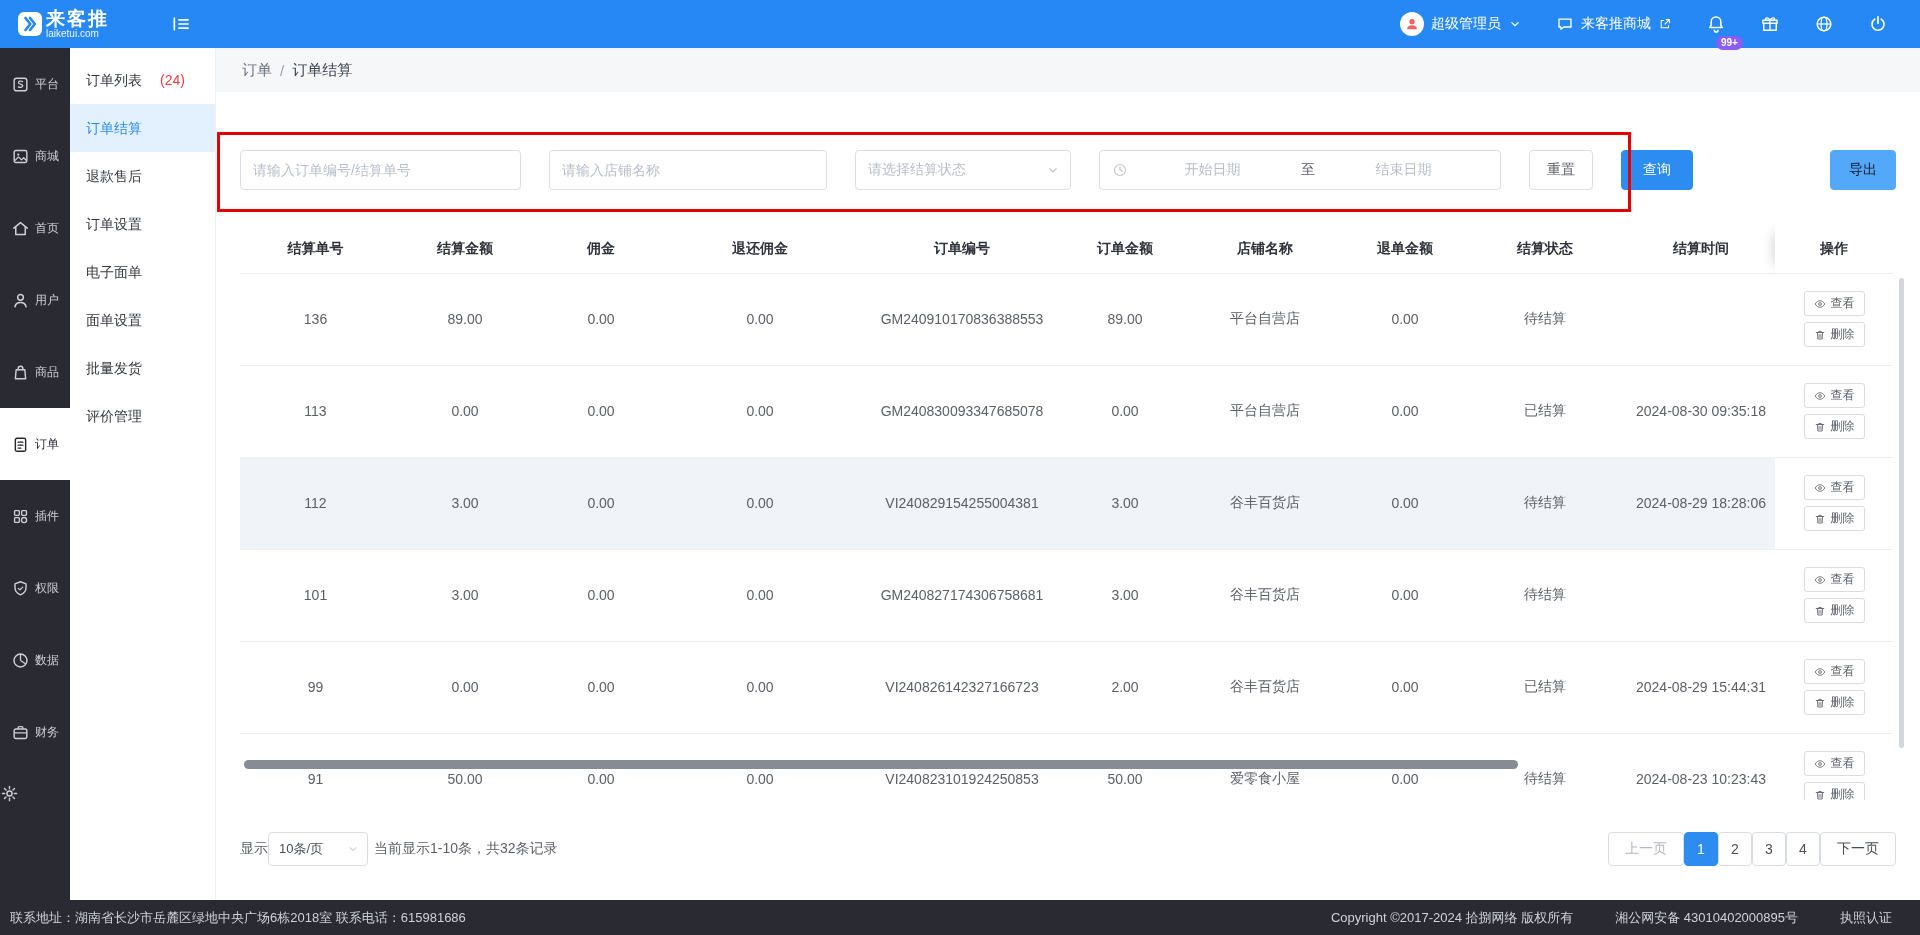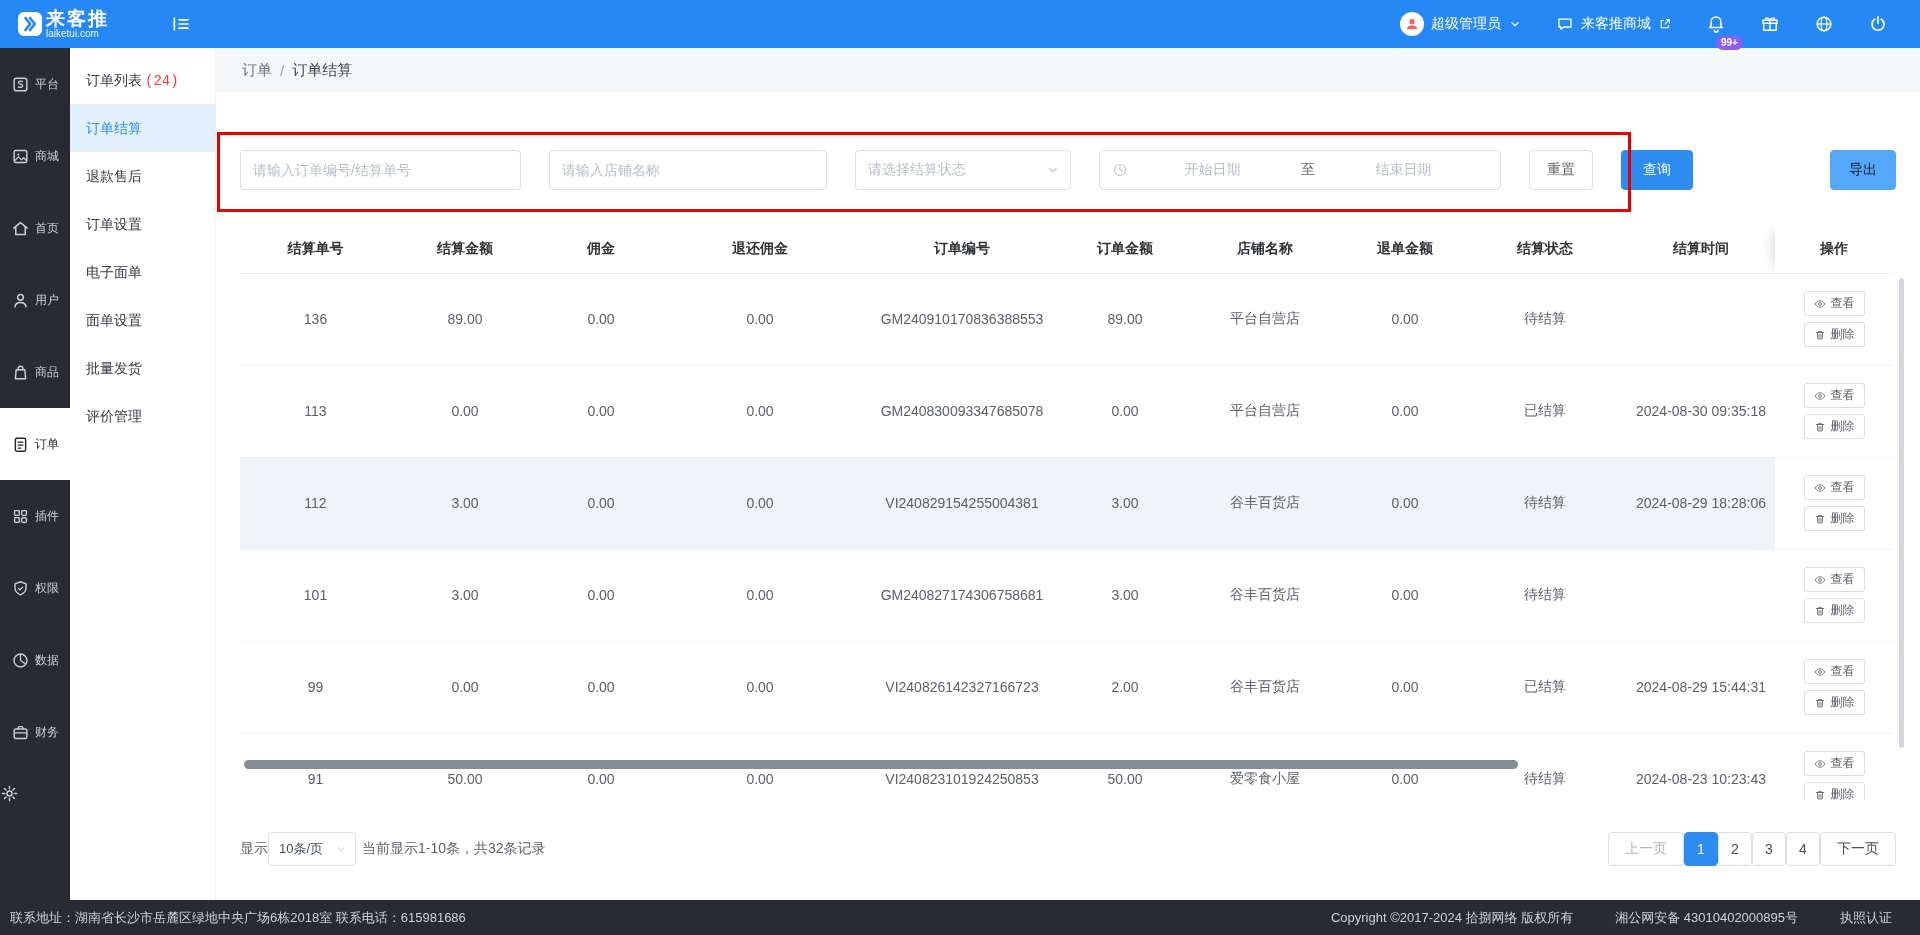--- a/index.html
+++ b/index.html
@@ -39,21 +39,21 @@
   .side-item svg { width:19px; height:19px; }
   .side-item.active { background:#fff; color:#23262d; }
   .side-item.partial { height:40px; justify-content:flex-start; padding-top:10px; }
 
   
   .submenu { position:absolute; top:48px; left:70px; width:146px; bottom:35px;
     background:#fff; border-right:1px solid #f0f1f3; padding-top:8px; z-index:10; }
   .sub-item { height:48px; line-height:48px; padding-left:16px; font-size:14px;
     color:#34383f; cursor:pointer; white-space:nowrap; }
   .sub-item.active { background:#e3f1fe; color:#2d8cf0; }
-  .count { color:#f03e3e; margin-left:3px;font-family:Liberation Mono, monospace; }
+  .count { color:#f03e3e; margin-left:18px; }
 
   
   .main { position:absolute; top:48px; left:216px; right:0; bottom:35px;
     background:#fff; overflow:hidden; }
   .breadcrumb { height:44px; background:#f6f7f9; display:flex; align-items:center;
     padding-left:26px; font-size:15px; gap:8px; }
   .bc-parent { color:#6b7280; cursor:pointer; }
   .bc-sep { color:#9ca3af; }
   .bc-current { color:#3a4150; }
 
@@ -97,21 +97,21 @@
   .mini-btn svg { width:12px; height:12px; }
 
   .hscroll-thumb { position:absolute; left:4px; top:535px; width:1274px; height:9px;
     border-radius:5px; background:#868c94; cursor:grab; z-index:5; }
   .vscroll-thumb { position:absolute; right:16px; top:230px; width:5px; height:470px;
     border-radius:3px; background:#d3d7dc; cursor:grab; }
 
   
   .pagination { margin:32px 24px 0 24px; display:flex; align-items:center; }
   .pg-label { font-size:14px; color:#5c6066; }
-  .pg-size { width:88px; height:34px; border:1px solid #d9dce1; border-radius:4px;
+  .pg-size { width:100px; height:34px; border:1px solid #d9dce1; border-radius:4px;
     display:flex; align-items:center; justify-content:space-between; padding:0 8px 0 10px;
     font-size:13px; color:#495057; cursor:pointer; background:#fff; }
   .pg-size svg { width:12px; height:12px; color:#b4b9c0; }
   .pg-summary { font-size:14px; color:#5c6066; margin-left:6px; }
   .pg-spacer { flex:1; }
   .pg-btn { min-width:34px; height:34px; border:1px solid #d9dce1; border-radius:4px;
     background:#fff; color:#495057; font-size:14px; display:inline-flex; align-items:center;
     justify-content:center; padding:0 4px; cursor:pointer; font-family:inherit; }
   .pg-prev, .pg-next { padding:0 16px; }
   .pg-prev { color:#b4b9c0; }

